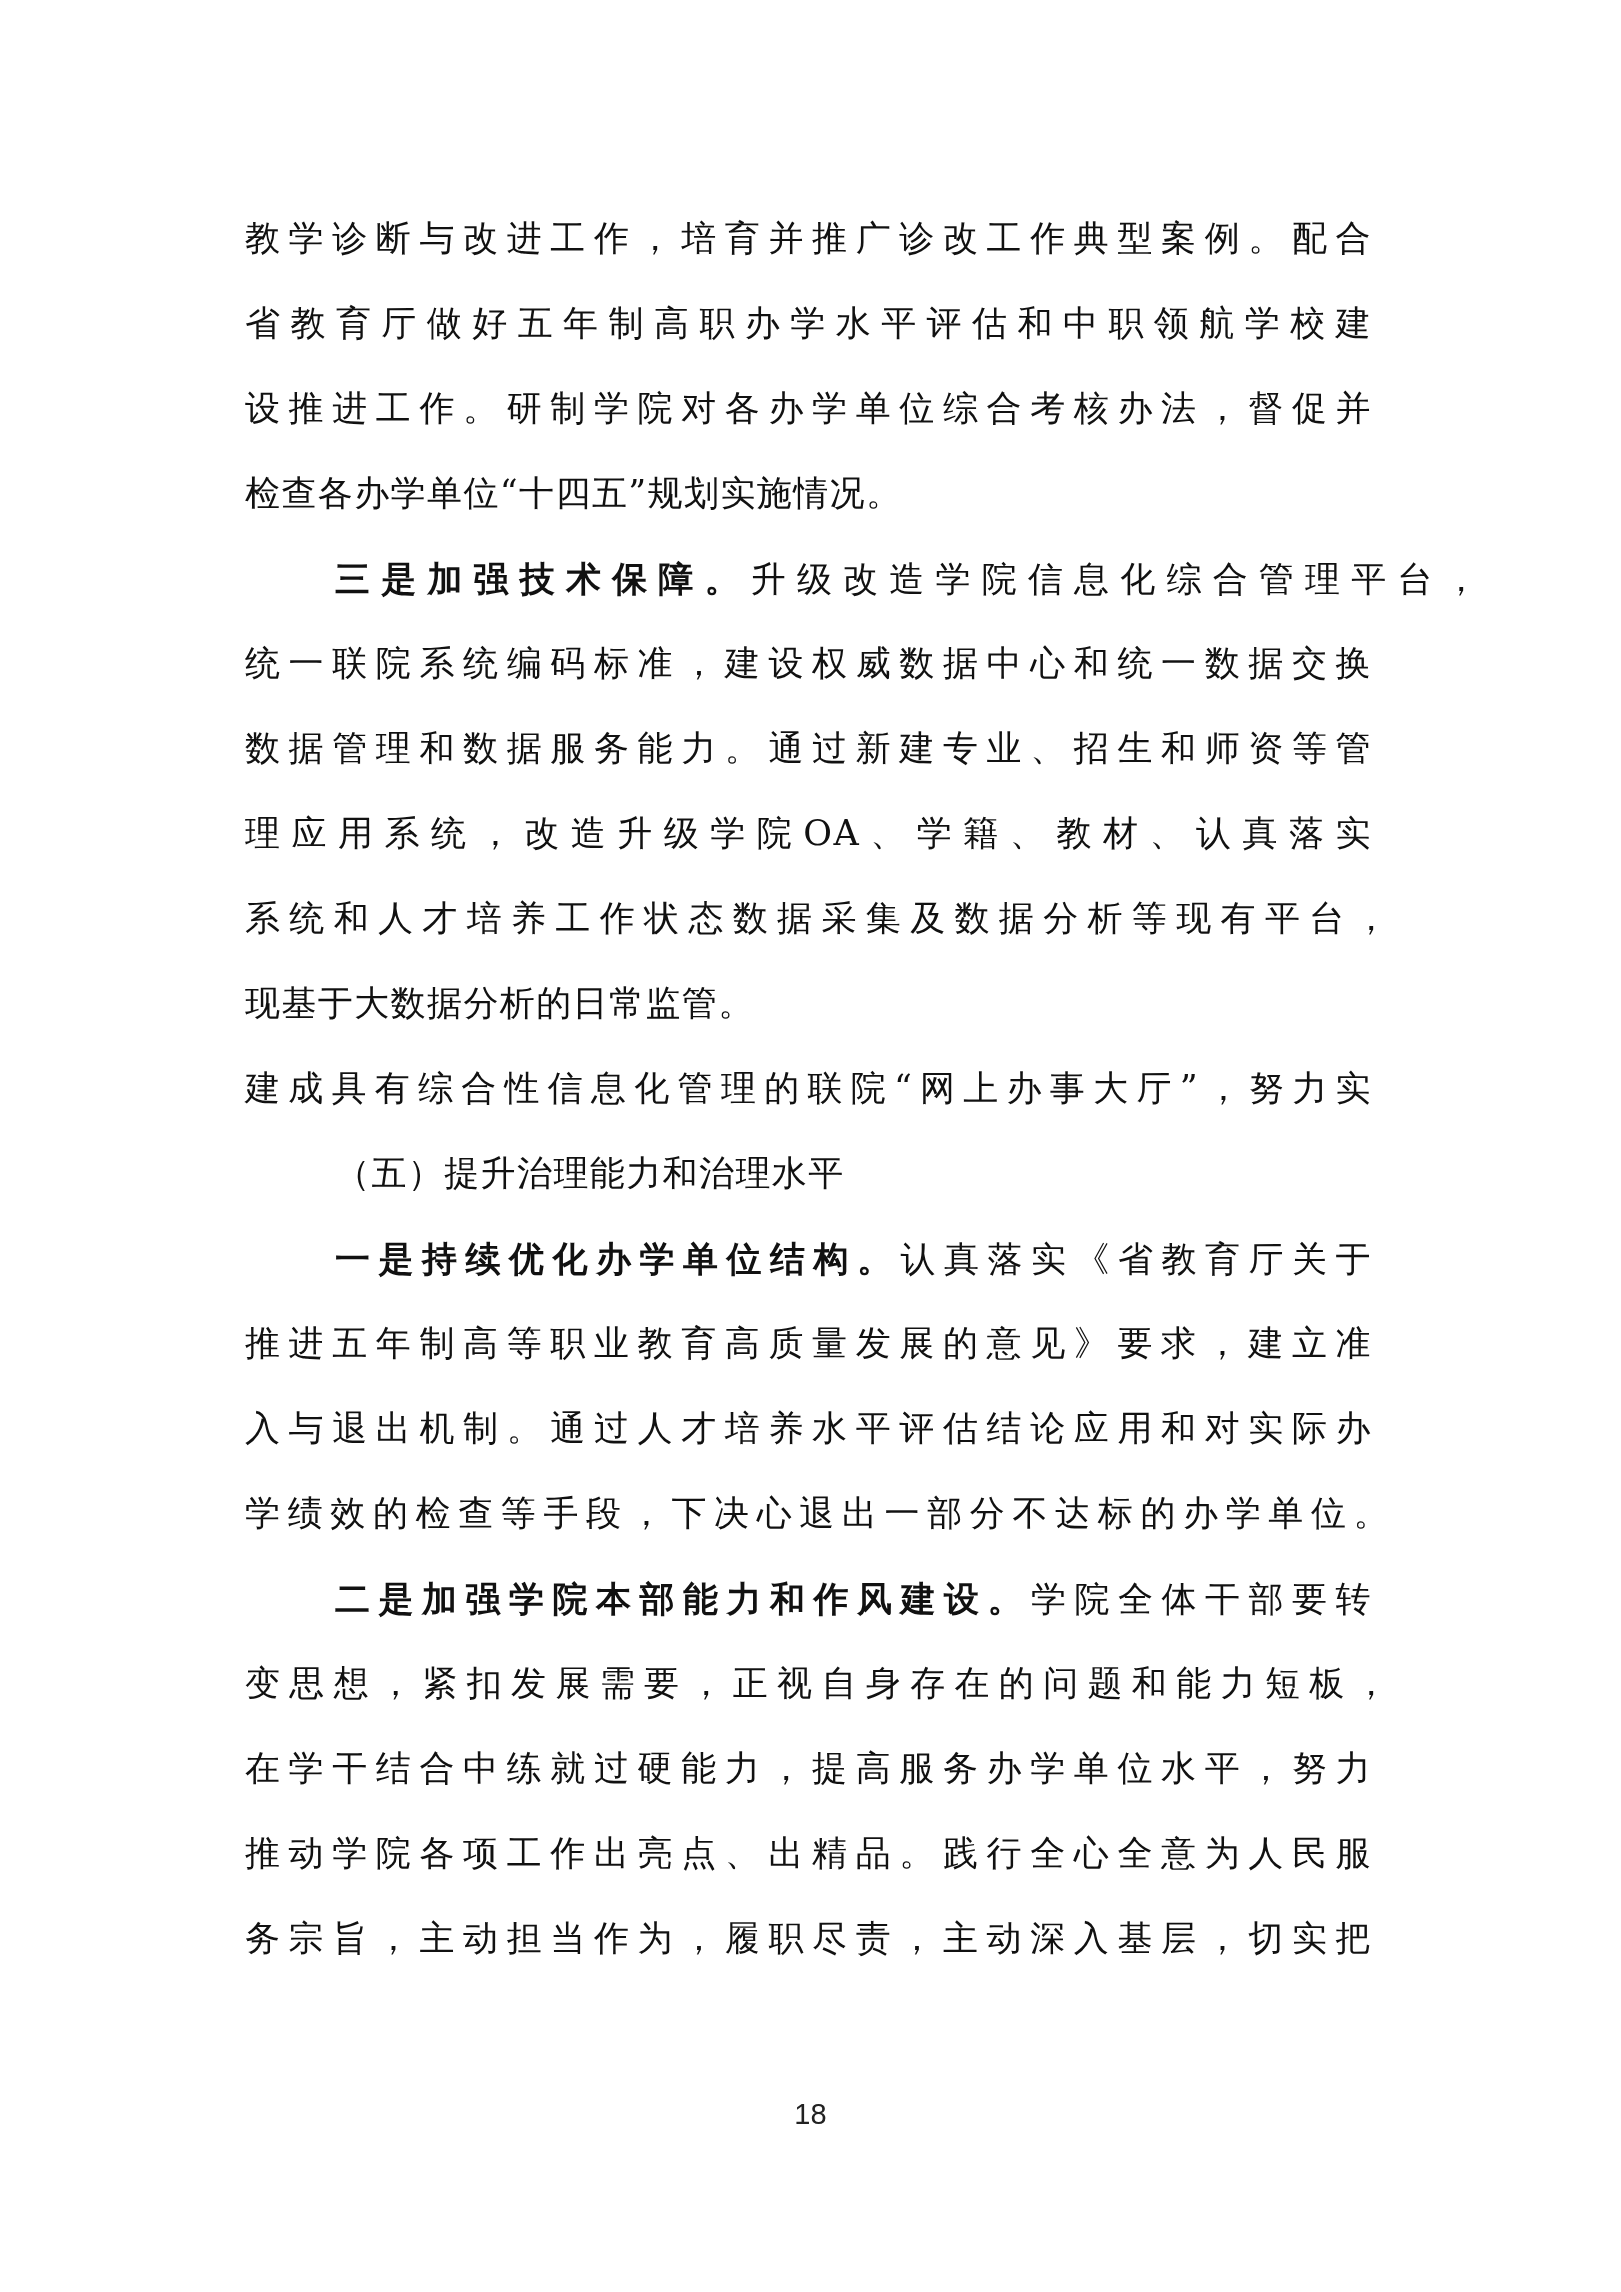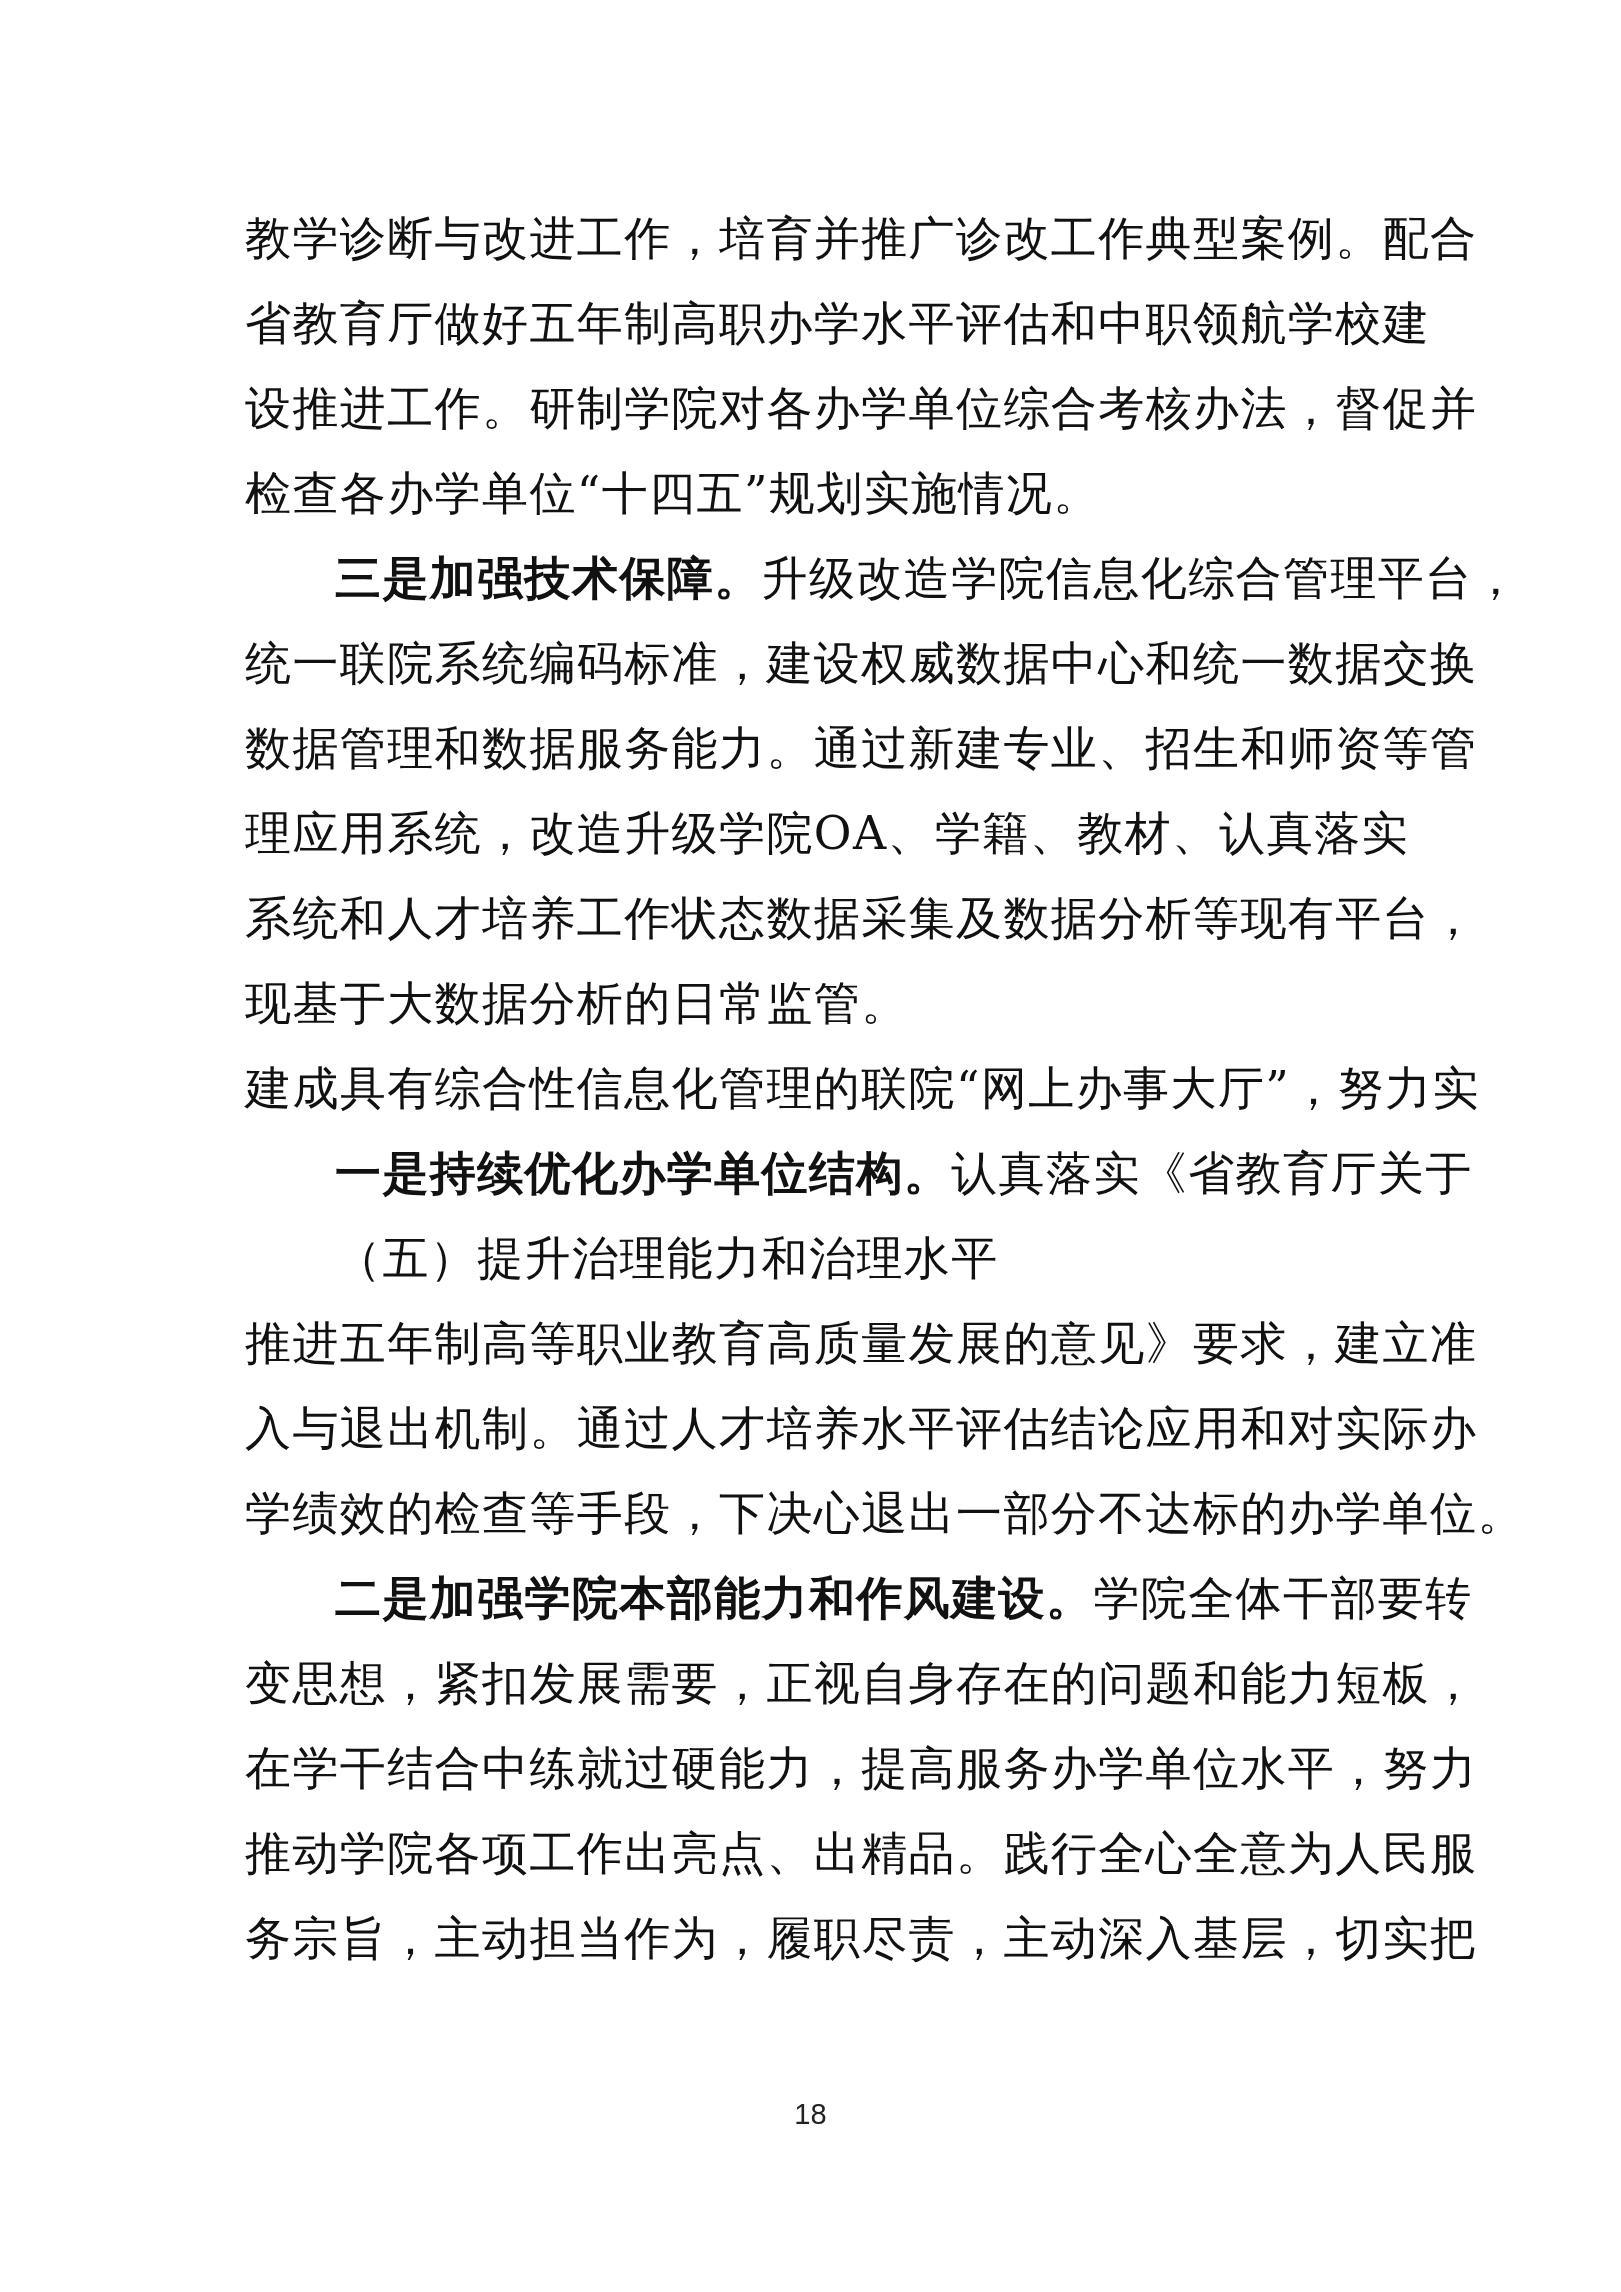--- a/index.html
+++ b/index.html
@@ -24,21 +24,21 @@
   }
   .body-text {
     position: absolute;
     left: 245px;
     top: 196px;
     width: 1127px;
   }
   .line {
     height: 85px;
     line-height: 85px;
-    font-size: 46px;
+    font-size: 35px;
     white-space: nowrap;
     letter-spacing: 1.4px;
     text-align-last: justify;
     text-align: justify;
     width: 1127px;
   }
   .line.last {
     text-align-last: left;
     text-align: left;
   }
@@ -97,26 +97,26 @@
     <div class="line hang">
       <span>系统和人才培养工作状态数据采集及数据分析等现有平台，</span>
     </div>
     <div class="line last">
       <span>现基于大数据分析的日常监管。</span>
     </div>
     <div class="line">
       <span>建成具有综合性信息化管理的联院“网上办事大厅”，努力实</span>
     </div>
 
+    <div class="line indent last">
+      <span>（五）提升治理能力和治理水平</span>
+    </div>
+
     <div class="line indent">
       <span class="bold">一是持续优化办学单位结构。</span><span>认真落实《省教育厅关于</span>
-    </div>
-
-    <div class="line indent last">
-      <span>（五）提升治理能力和治理水平</span>
     </div>
     <div class="line">
       <span>推进五年制高等职业教育高质量发展的意见》要求，建立准</span>
     </div>
     <div class="line">
       <span>入与退出机制。通过人才培养水平评估结论应用和对实际办</span>
     </div>
     <div class="line hang">
       <span>学绩效的检查等手段，下决心退出一部分不达标的办学单位。</span>
     </div>

